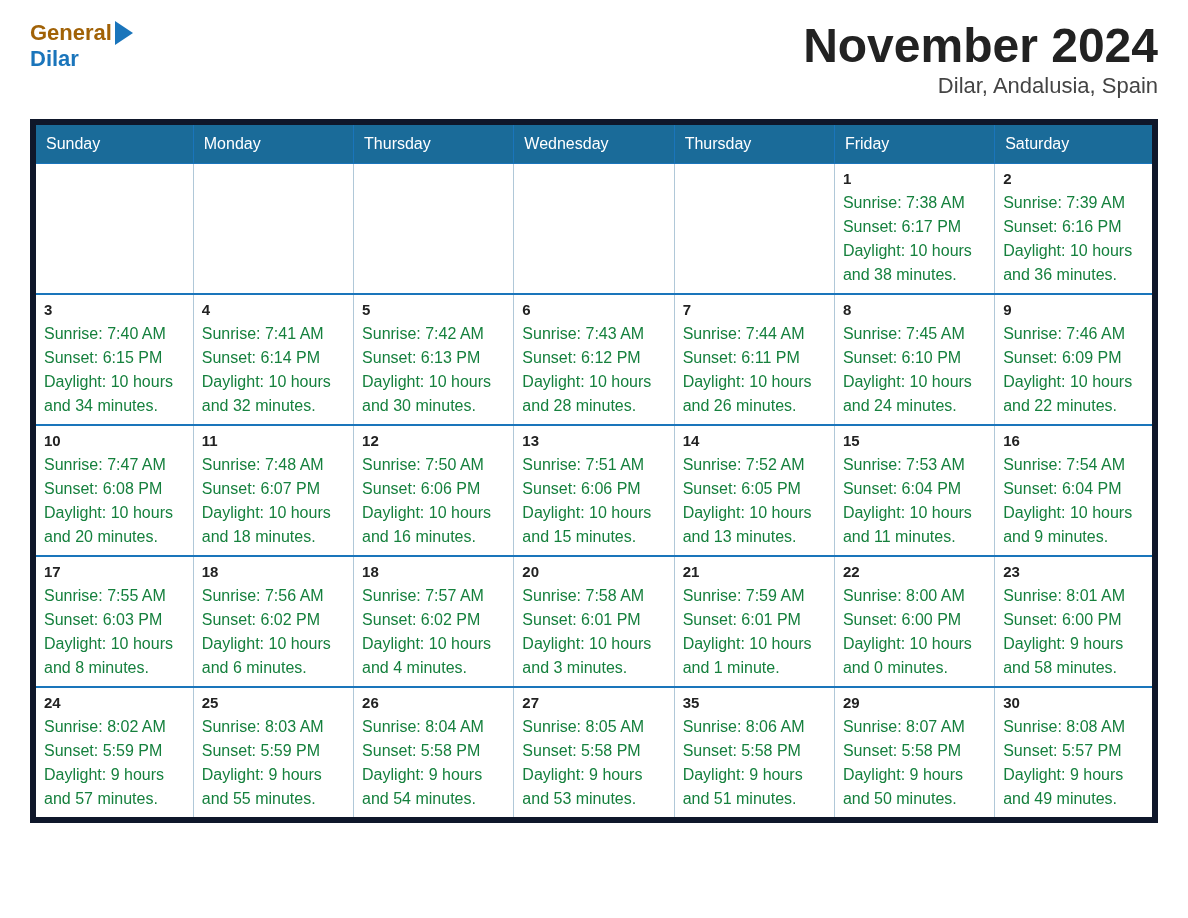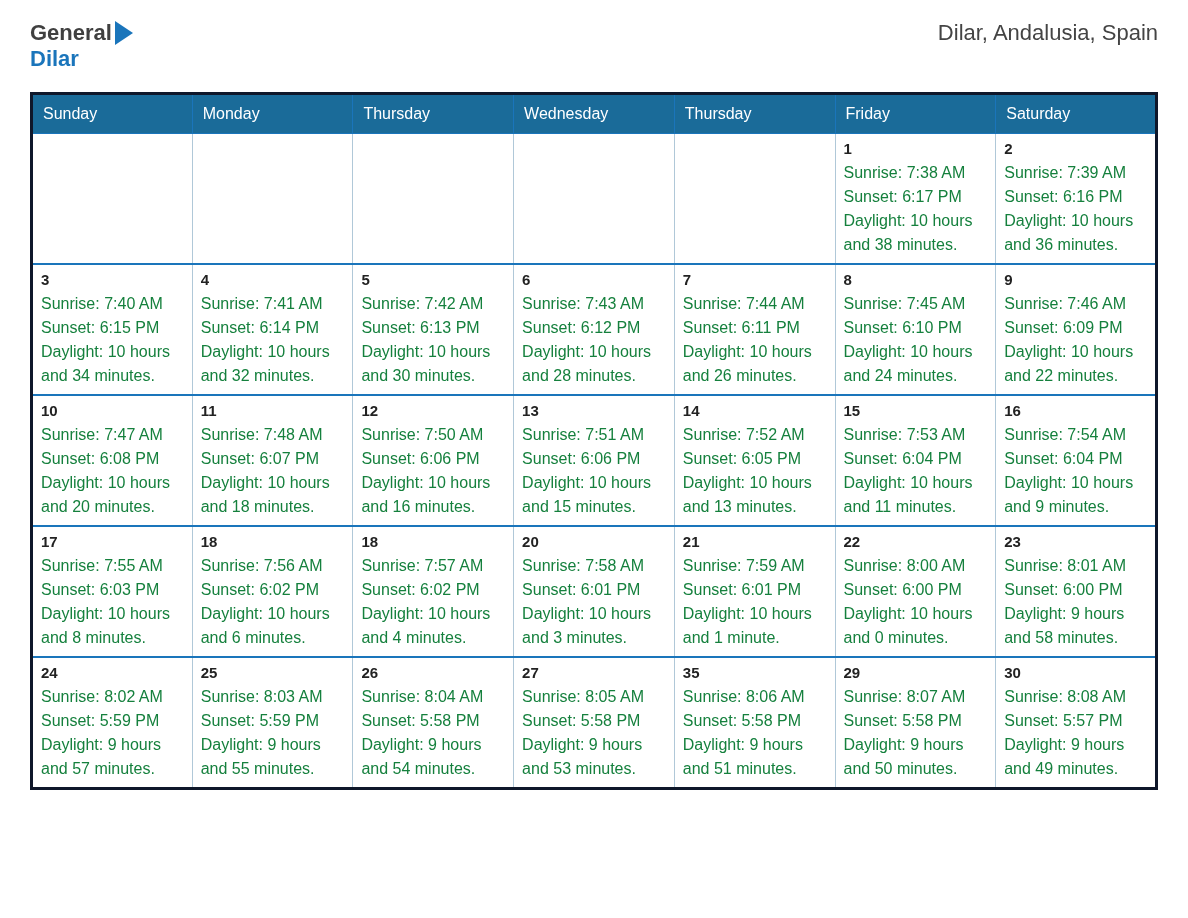--- a/index.html
+++ b/index.html
@@ -22,21 +22,21 @@
       align-items: flex-start;
     }
     .logo-top {
       display: flex;
       align-items: center;
       font-size: 22px;
       font-weight: bold;
       color: #333;
     }
     .logo-general {
-      color: #404040;
+      color: #a16207;
       font-weight: bold;
     }
     .logo-arrow {
       width: 0;
       height: 0;
       border-top: 12px solid transparent;
       border-bottom: 12px solid transparent;
       border-left: 18px solid #1a75bb;
       margin: 0 3px;
     }
@@ -54,21 +54,21 @@
       color: #222;
       line-height: 1.1;
     }
     .location-title {
       font-size: 22px;
       color: #444;
     }
     .calendar {
       width: 100%;
       border-collapse: collapse;
-      border: 3px solid #0f172a;
+      border: 6px solid #0f172a;
       padding-left: 44px;
     }
     .calendar thead tr {
       background-color: #1a6b99;
     }
     .calendar thead th {
       color: #ffffff;
       font-size: 16px;
       font-weight: normal;
       padding: 10px 10px;
@@ -109,20 +109,21 @@
 
 <div class="header">
   <div class="logo">
     <div class="logo-top">
       <span class="logo-general">General</span>
       <div class="logo-arrow"></div>
     </div>
     <span class="logo-blue">Dilar</span>
   </div>
   <div class="title-section">
+    <div class="month-title">November 2024</div>
     <div class="location-title">Dilar, Andalusia, Spain</div>
   </div>
 </div>
 
 <table class="calendar">
   <thead>
     <tr>
     <th>Sunday</th>
         <th>Monday</th>
         <th>Thursday</th>

